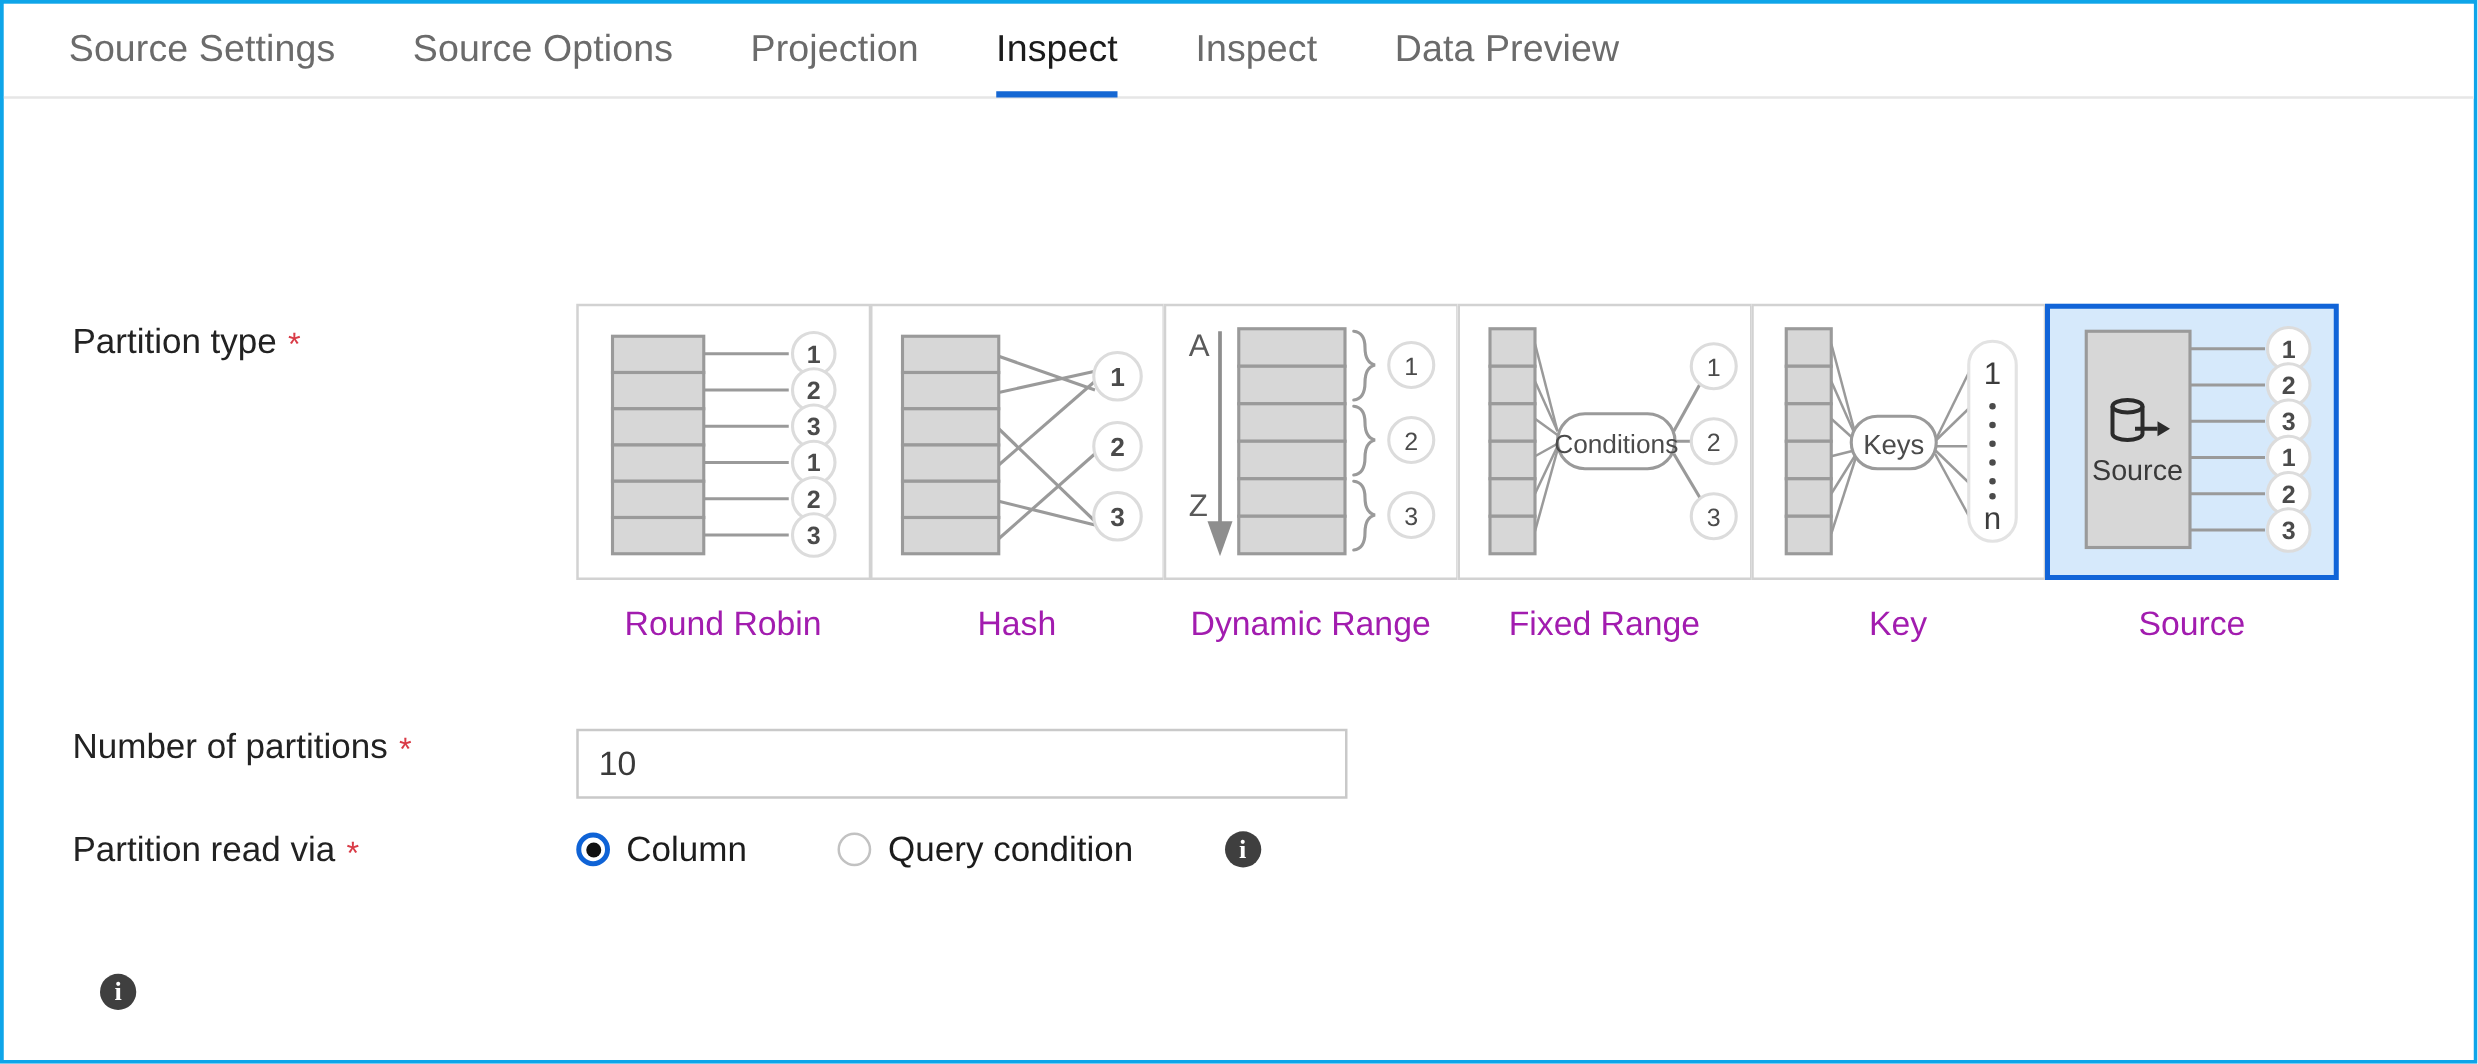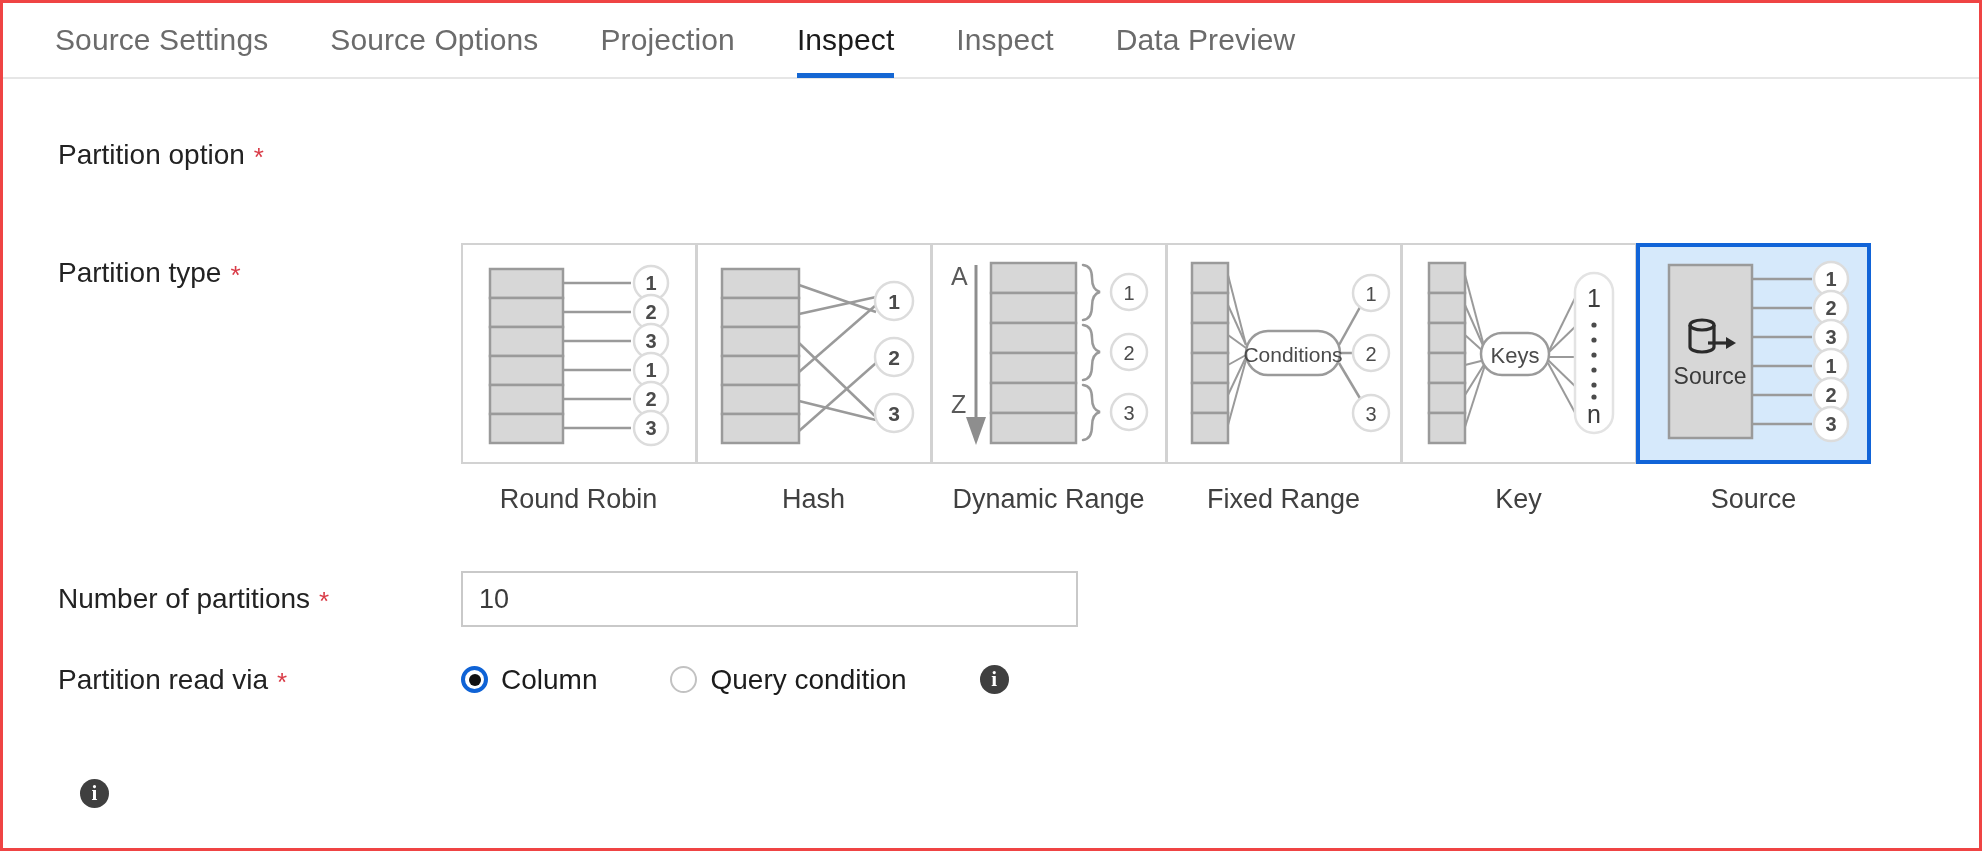--- a/index.html
+++ b/index.html
@@ -10,21 +10,21 @@
   body {
     font-family: "Liberation Sans", sans-serif;
     -webkit-font-smoothing: antialiased;
   }
   #app {
     position: relative;
     width: 1982px;
     height: 851px;
     box-sizing: border-box;
     background: #ffffff;
-    border: 3px solid #ef4444;
+    border: 3px solid #0ea5e9;
     overflow: hidden;
   }
 
   
   .tabstrip {
     position: absolute;
     left: 0; top: 0;
     width: 100%;
     height: 76px;
     box-sizing: border-box;
@@ -140,21 +140,21 @@
     cursor: pointer;
     overflow: hidden;
   }
   .card-wrap:first-child .card { border-left-width: 2px; }
   .card.selected {
     border: 4px solid #1164d8;
     background: #d6e9fb;
   }
   .card-label {
     font-size: 27px;
-    color: #404040;
+    color: #a21caf;
     margin-top: 22px;
     white-space: nowrap;
     line-height: 1;
   }
   .card svg { display: block; }
 
   
   .textbox {
     width: 617px;
     height: 56px;
@@ -229,23 +229,20 @@
       </div>
     <div class="tab">
         <span>Inspect</span>
       </div>
     <div class="tab">
         <span>Data Preview</span>
       </div>
   </div>
 
   <div class="row" style="left:55px; top:138px;">
-    <div class="flabel" style="width:403px;">
-      <span>Partition option</span><span class="req">*</span>
-    </div>
   </div>
 
   <div class="row" style="left:55px; top:256px;">
     <div class="flabel">
       <span>Partition type</span><span class="req">*</span>
     </div>
   </div>
 
   <div class="cards">
 
@@ -478,21 +475,21 @@
               <text x="191" y="155">2</text>
               <text x="191" y="184">3</text>
           </g>
         </svg>
       </div>
       <div class="card-label">Source</div>
     </div>
 
   </div>
 
-  <div class="row" style="left:55px; top:568px; align-items:center;">
+  <div class="row" style="left:55px; top:580px; ">
     <div class="flabel" style="width:403px;">
       <span>Number of partitions</span><span class="req">*</span>
     </div>
     <input class="textbox" type="text" value="10" style="">
   </div>
 
   <div class="row" style="left:55px; top:662px; align-items:center;">
     <div class="flabel" style="width:403px;">
       <span>Partition read via</span><span class="req">*</span>
     </div>

